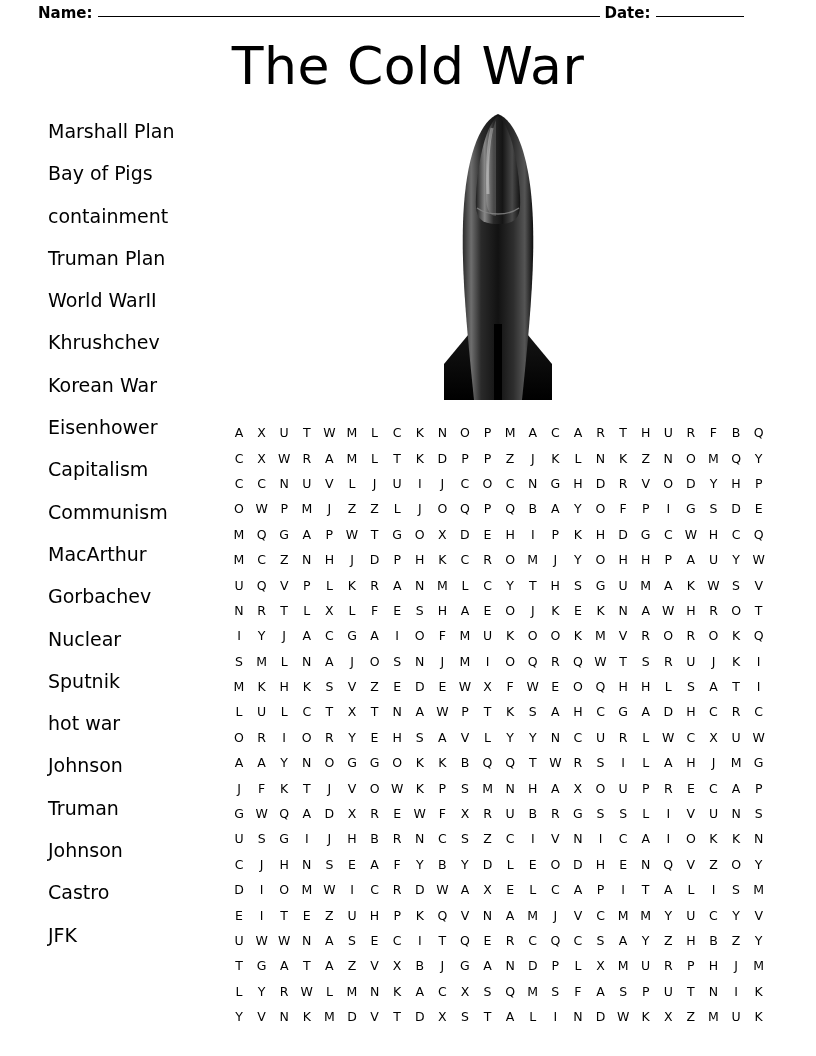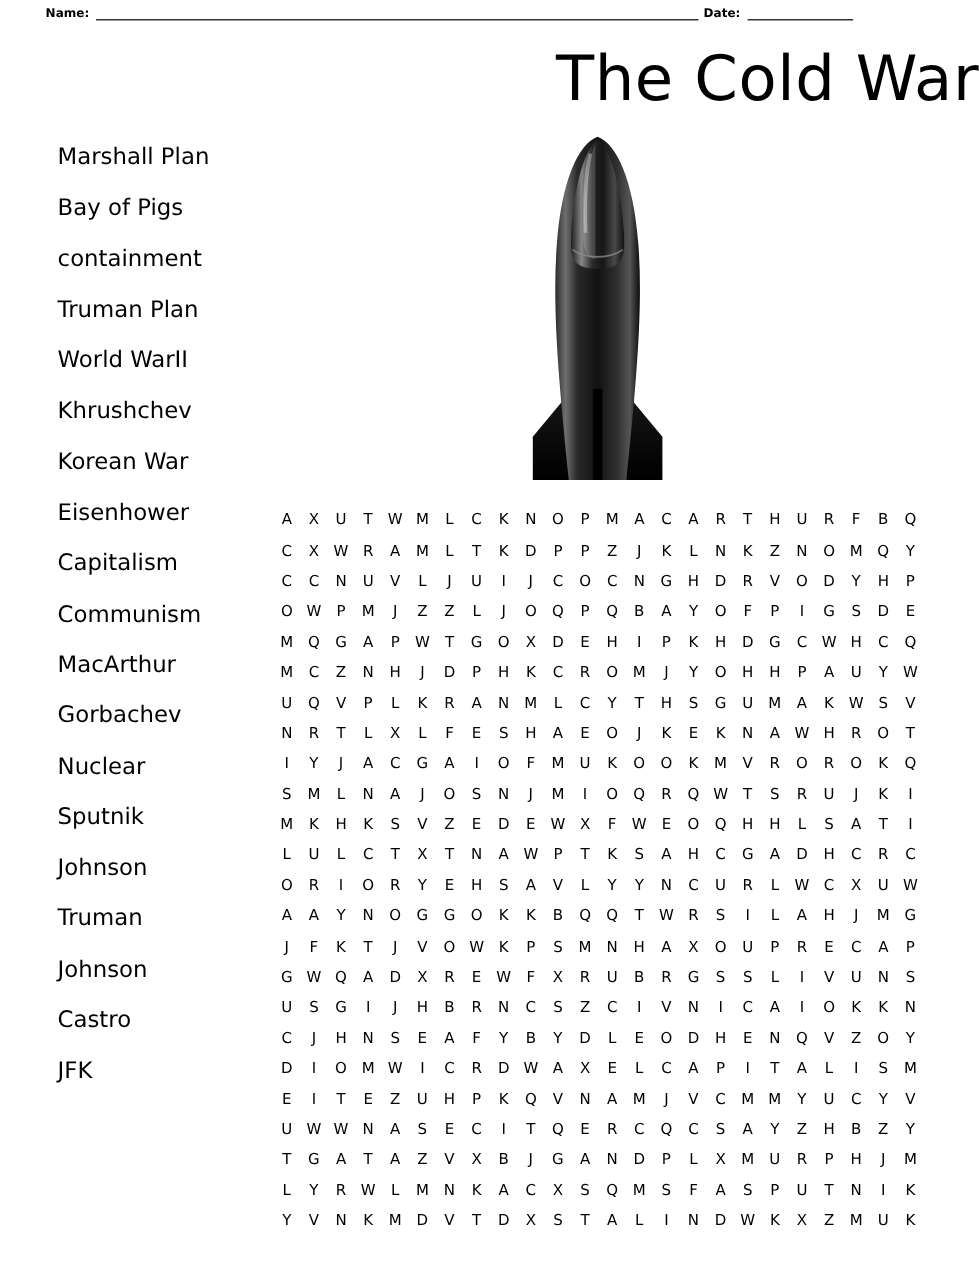--- a/index.html
+++ b/index.html
@@ -21,22 +21,22 @@
     height: 1056px;
   }
 
   
   .namedate {
     position: absolute;
     top: 4px;
     left: 38px;
     width: 740px;
     display: flex;
-    align-items: flex-end;
-    font-size: 10px;
+    align-items: flex-start;
+    font-size: 15px;
     white-space: nowrap;
   }
   .namedate .label { font-weight: 700; }
   .namedate .rule-long {
     display: inline-block;
     border-bottom: 1px solid #000;
     width: 502px;
     margin: 0 4px 0 6px;
     height: 12px;
   }
@@ -48,21 +48,21 @@
     height: 12px;
   }
   .namedate .date-label { font-weight: 700; }
 
   
   .title {
     position: absolute;
     top: 36px;
     left: 0;
     width: 816px;
-    text-align: right;
+    text-align: center;
     font-size: 52px;
     font-weight: 400;
     letter-spacing: 0.5px;
   }
 
   
   .wordlist {
     position: absolute;
     top: 110px;
     left: 48px;
@@ -125,20 +125,21 @@
       <div class="word">World WarII</div>
       <div class="word">Khrushchev</div>
       <div class="word">Korean War</div>
       <div class="word">Eisenhower</div>
       <div class="word">Capitalism</div>
       <div class="word">Communism</div>
       <div class="word">MacArthur</div>
       <div class="word">Gorbachev</div>
       <div class="word">Nuclear</div>
       <div class="word">Sputnik</div>
+      <div class="word">hot war</div>
       <div class="word">Johnson</div>
       <div class="word">Truman</div>
       <div class="word">Johnson</div>
       <div class="word">Castro</div>
       <div class="word">JFK</div>
     </div>
 
   <div class="rocket">
     <svg viewBox="0 0 120 288" width="120" height="288" xmlns="http://www.w3.org/2000/svg">
       <defs>

